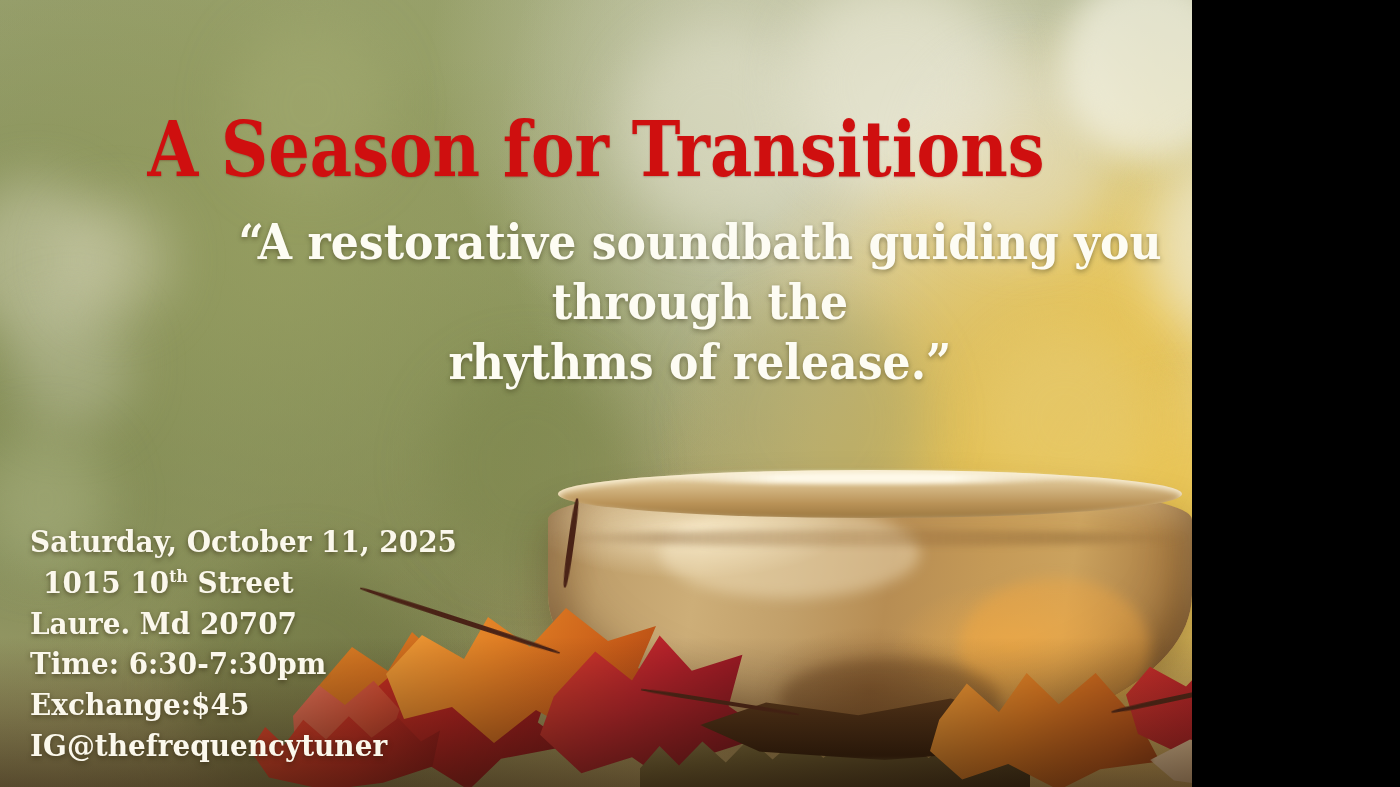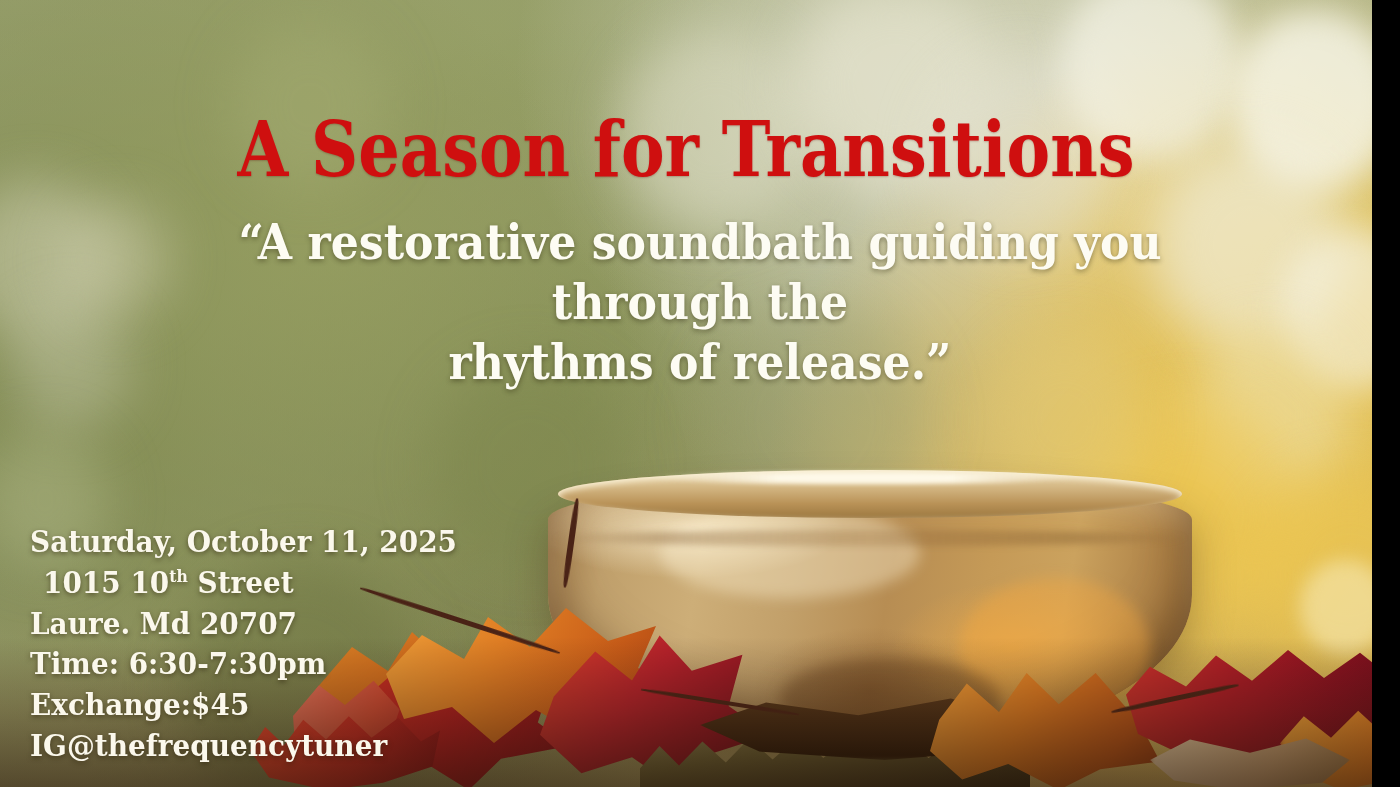--- a/index.html
+++ b/index.html
@@ -2,21 +2,21 @@
 <html><head>
 <meta charset="utf-8">
 <style>
   html, body {
     margin: 0;
     padding: 0;
     background: #000;
   }
   #poster {
     position: relative;
-    width: 1372px;
+    width: 1192px;
     height: 787px;
     overflow: hidden;
     font-family: "DejaVu Serif", serif;
     background: #7d8558;
   }
 
   
   .bg-layer {
     position: absolute;
     inset: 0;

